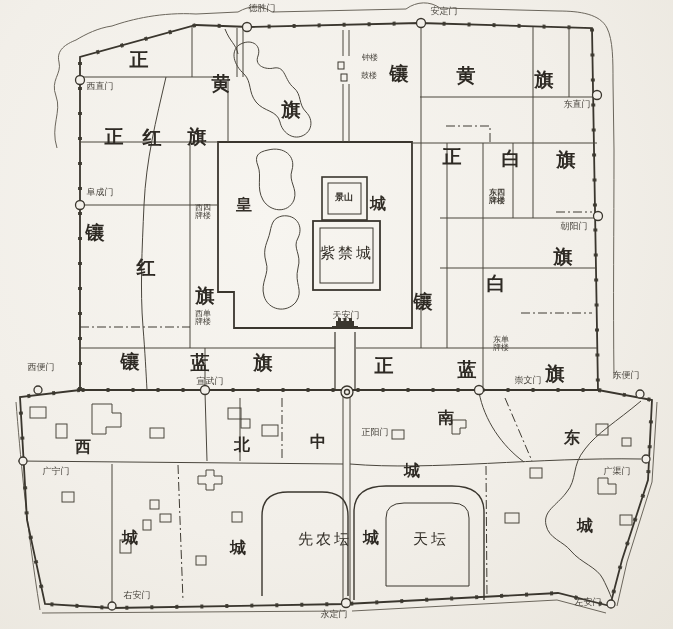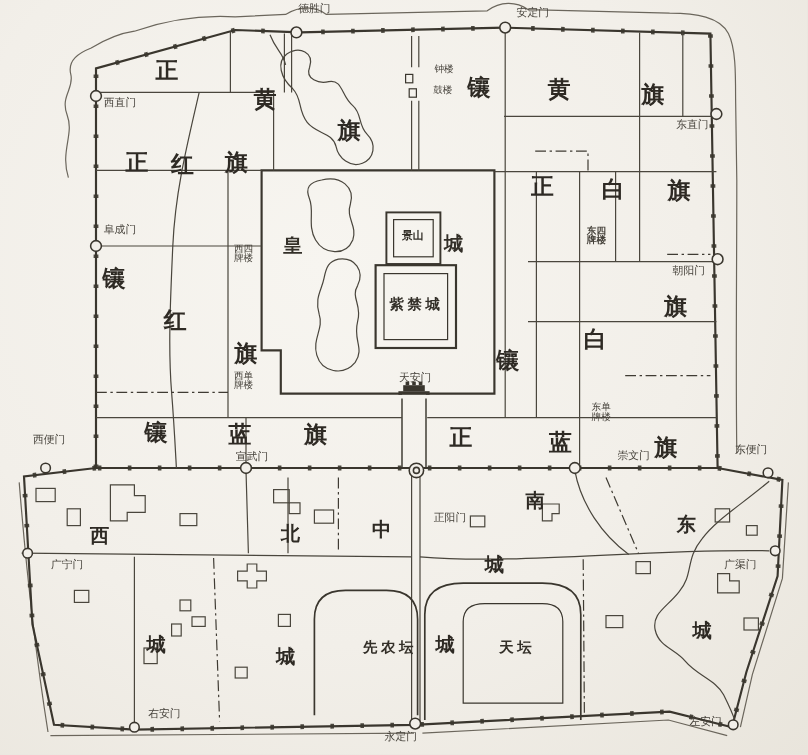--- a/index.html
+++ b/index.html
@@ -11,21 +11,21 @@
   .map-root svg{position:absolute;left:0;top:0;}
   .labels-layer{position:absolute;left:0;top:0;width:100%;height:100%;}
   .lbl{
     position:absolute;transform:translate(-50%,-50%);
     color:#332f28;white-space:pre-line;text-align:center;line-height:1.05;
     font-family:"DejaVu Sans",sans-serif;
   }
   .banner{font-size:19px;font-weight:bold;color:#2e2a24;}
   .district{font-size:16px;font-weight:bold;color:#2e2a24;}
   .place-lg{font-size:16px;font-weight:bold;}
-  .place-md{font-size:12px;font-weight:bold;letter-spacing:3px;}
+  .place-md{font-size:15px;font-weight:normal;letter-spacing:3px;}
   .place-sm{font-size:9px;font-weight:bold;}
   .gate{font-size:9px;color:#45413a;}
   .pailou{font-size:8px;color:#45413a;}
   .tower{font-size:8px;color:#45413a;}
 </style>
 </head>
 <body>
 
 <div class="map-root">
   <svg width="673" height="629" viewBox="0 0 673 629">

